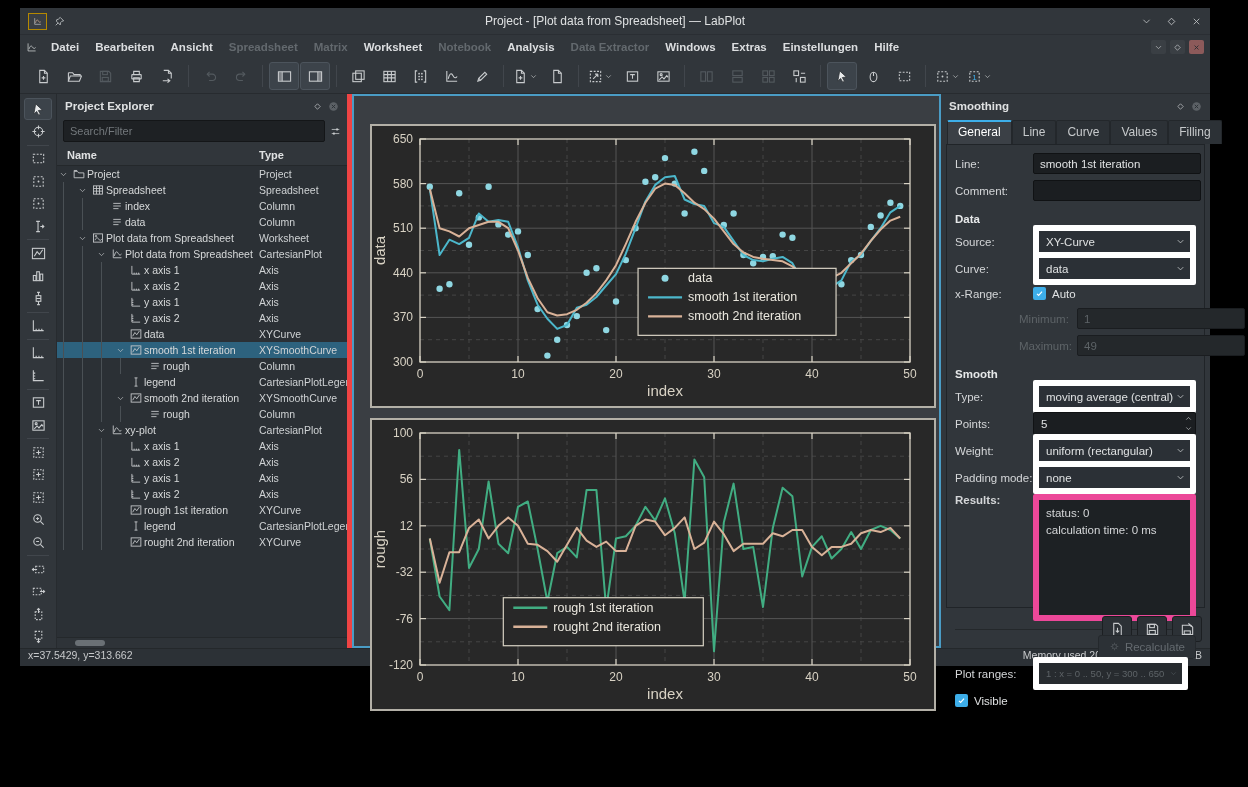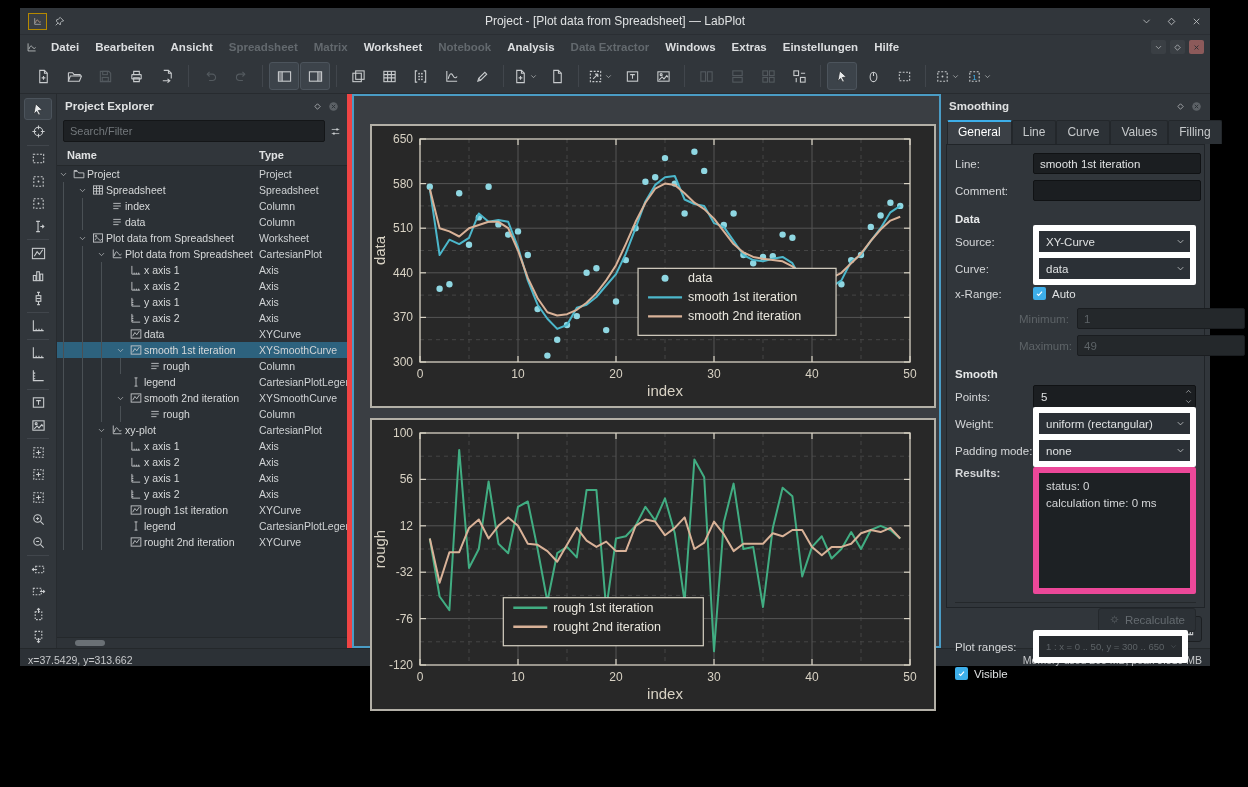--- a/index.html
+++ b/index.html
@@ -78,21 +78,21 @@
   .spin{flex:1;height:21px;background:#1b1e21;border:1px solid #101214;border-radius:2px;display:flex;align-items:center;padding:0 2px 0 7px;}
   .spin .ctext{flex:1;}
   .spin .arrs{display:flex;flex-direction:column;gap:1px;}
   .cb{width:13px;height:13px;border-radius:2px;background:#3daee9;display:flex;align-items:center;justify-content:center;margin-right:6px;flex:0 0 auto;}
   .results{height:105px;border:6px solid #ec4899;background:#1d2124;border-radius:2px;flex:0 0 auto;margin-left:78px;padding:5px 7px;color:#d4d6d8;line-height:1.45;margin-bottom:6px;}
   .psep{height:1px;background:#24282b;margin:2px 0 6px;flex:0 0 auto;}
   .btn{height:22px;display:inline-flex;align-items:center;gap:5px;padding:0 10px;background:#2c3136;border:1px solid #24282c;border-radius:3px;color:#656b70;}
   .pbot{display:flex;justify-content:flex-end;gap:5px;padding:4px 8px 6px;flex:0 0 auto;}
   .ibtn{width:28px;height:24px;display:flex;align-items:center;justify-content:center;background:#2c3136;border:1px solid #1c1f22;border-radius:3px;}
   
-  .statusbar{height:17px;border-top:1px solid #24282b;display:flex;align-items:flex-end;padding:0 8px;font-size:10.5px;color:#c7c9cb;flex:0 0 auto;background:#2c3136;}
+  .statusbar{height:17px;border-top:1px solid #24282b;display:flex;align-items:flex-start;padding:0 8px;font-size:10.5px;color:#c7c9cb;flex:0 0 auto;background:#2c3136;}
   .statusbar .right{margin-left:auto;}
 </style>
 </head>
 <body>
 
 <div id="app">
 
   <div class="titlebar">
     <span class="appico">
         <svg class="icn xs" viewBox="0 0 16 16">
@@ -1164,20 +1164,29 @@
         <div class="frow">
             <span class="flabel dim" style="width:78px;padding-left:64px;box-sizing:content-box;width:44px;">Minimum:</span>
           <input class="tinput" disabled="" style="margin-left: 14px;" value="1">
           </div>
         <div class="frow">
             <span class="flabel dim" style="box-sizing:content-box;width:44px;padding-left:64px;">Maximum:</span>
           <input class="tinput" disabled="" style="margin-left: 14px;" value="49">
           </div>
         <div class="fsect">Smooth</div>
         <div class="frow">
+            <span class="flabel">Type:</span>
+          <div class="combo">
+              <span class="ctext">moving average (central)</span>
+              <svg class="icn sm" viewBox="0 0 16 16">
+                <path d="M4 6l4 4 4-4"></path>
+              </svg>
+            </div>
+          </div>
+        <div class="frow">
             <span class="flabel">Points:</span>
           <div class="spin">
               <span class="ctext">5</span>
             <span class="arrs">
                 <svg class="icn xs" viewBox="0 0 16 16">
                   <path d="M4 10l4-4 4 4"></path>
                 </svg>
                 <svg class="icn xs" viewBox="0 0 16 16">
                   <path d="M4 6l4 4 4-4"></path>
                 </svg>

